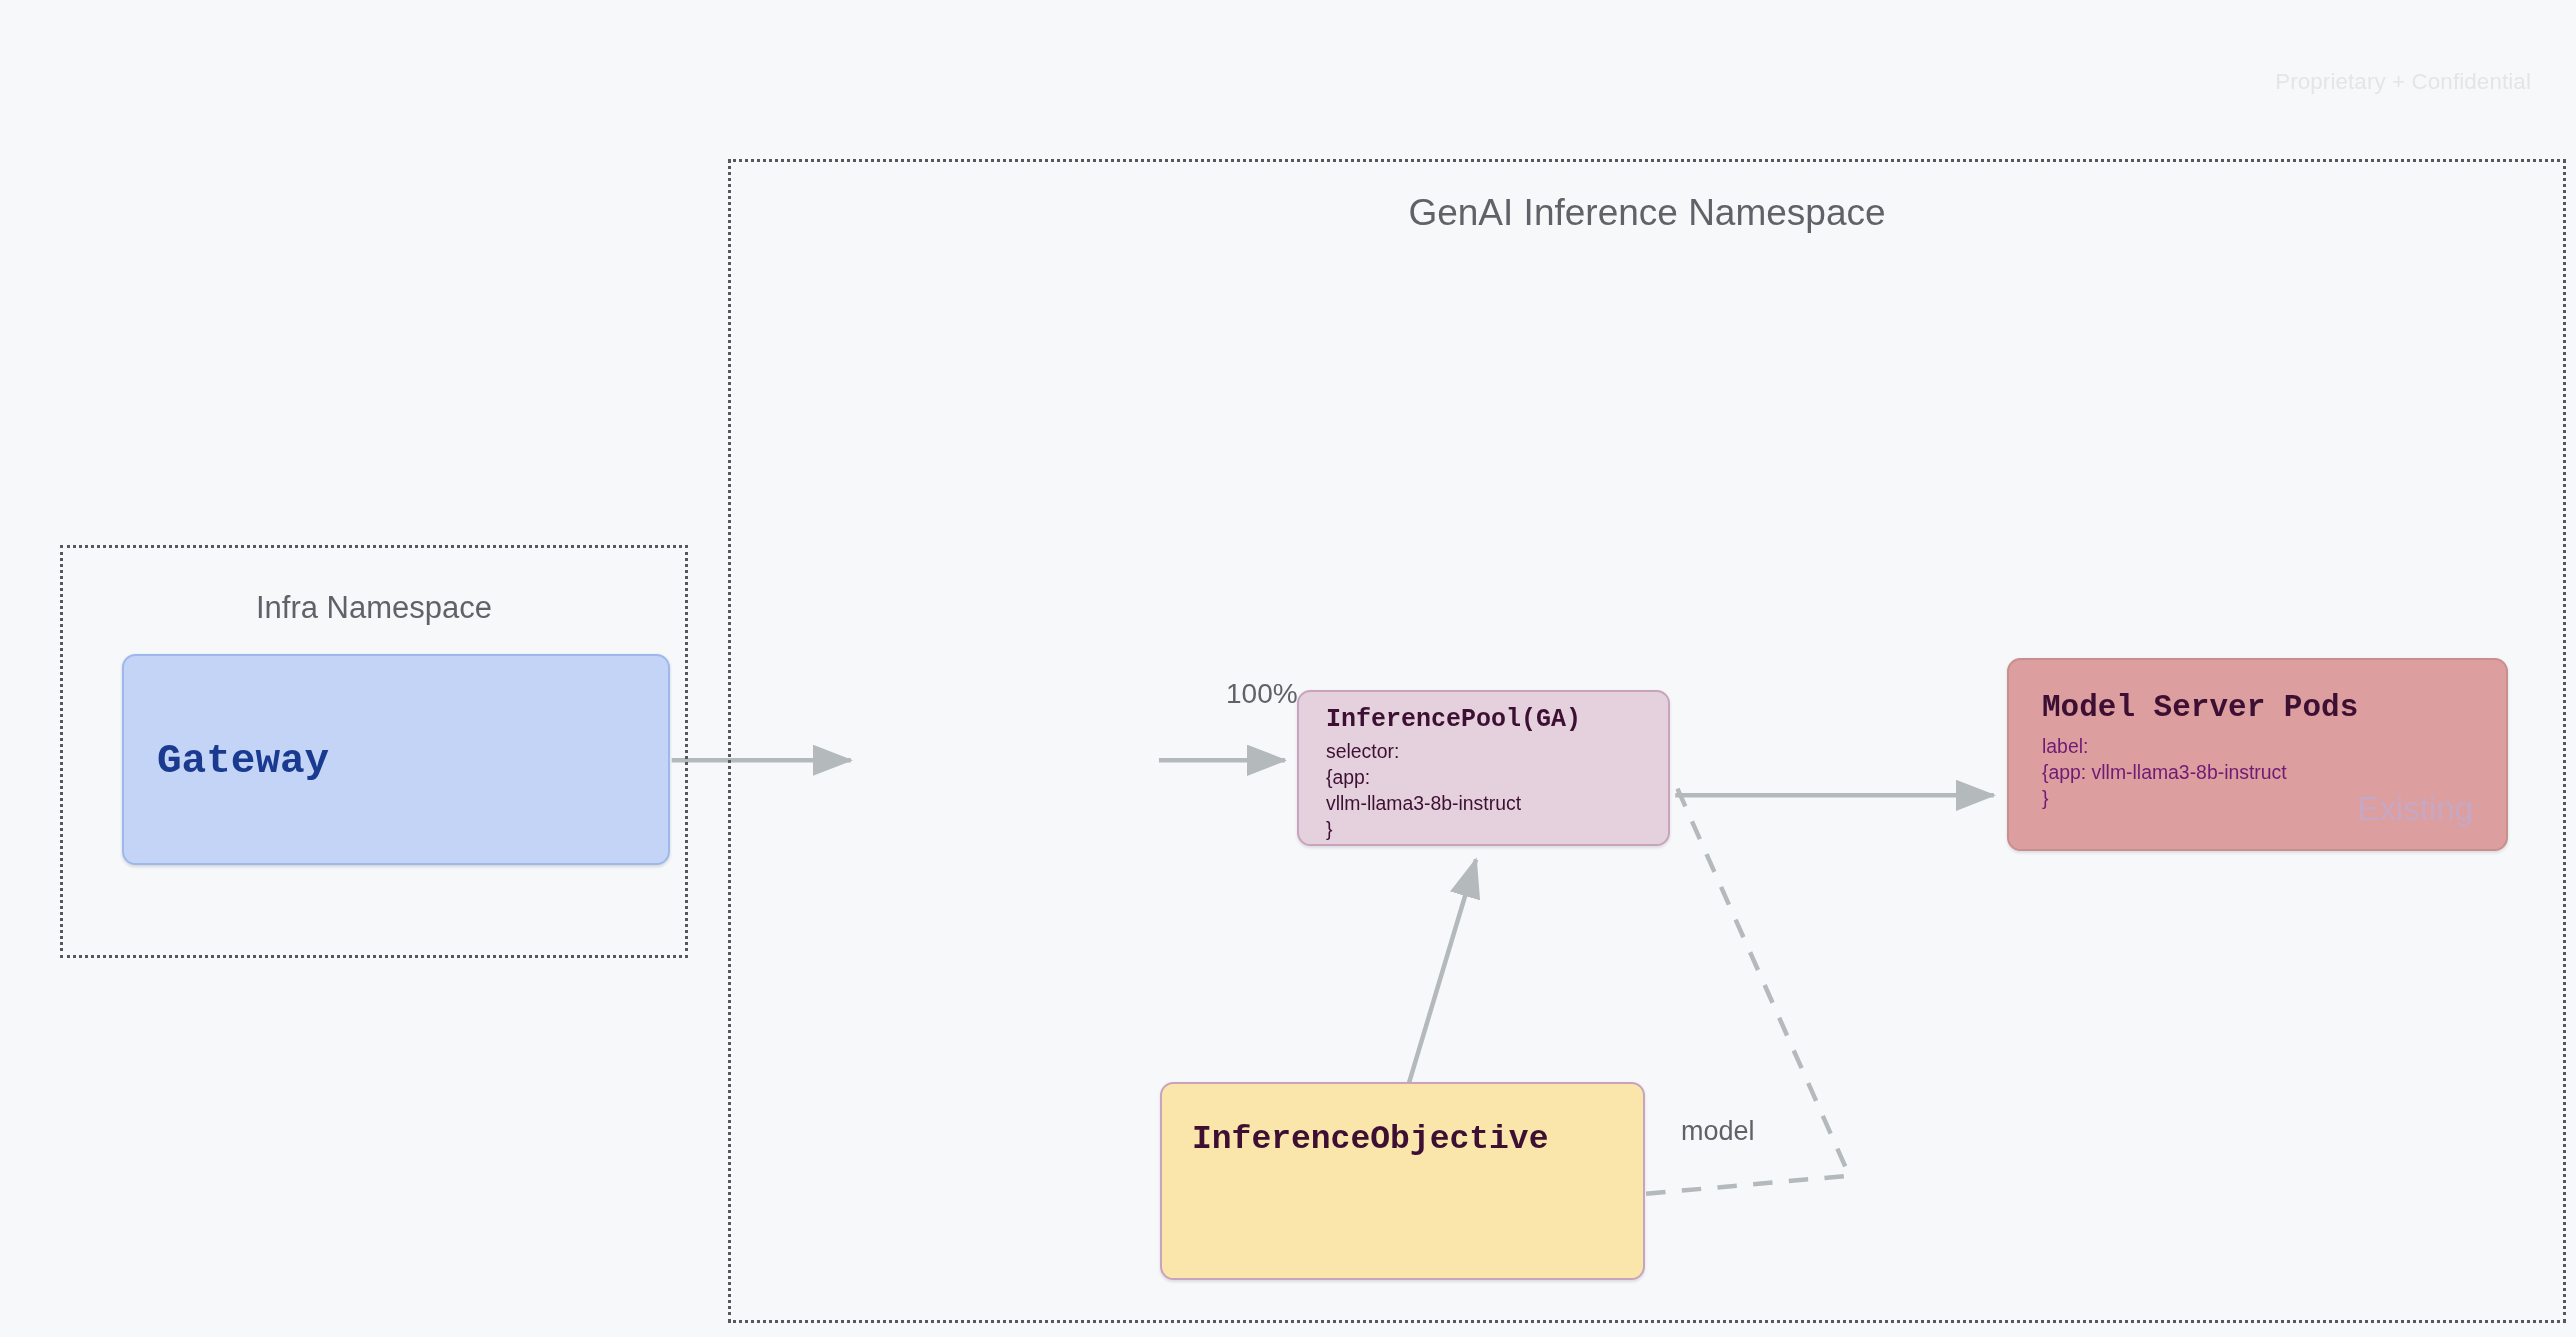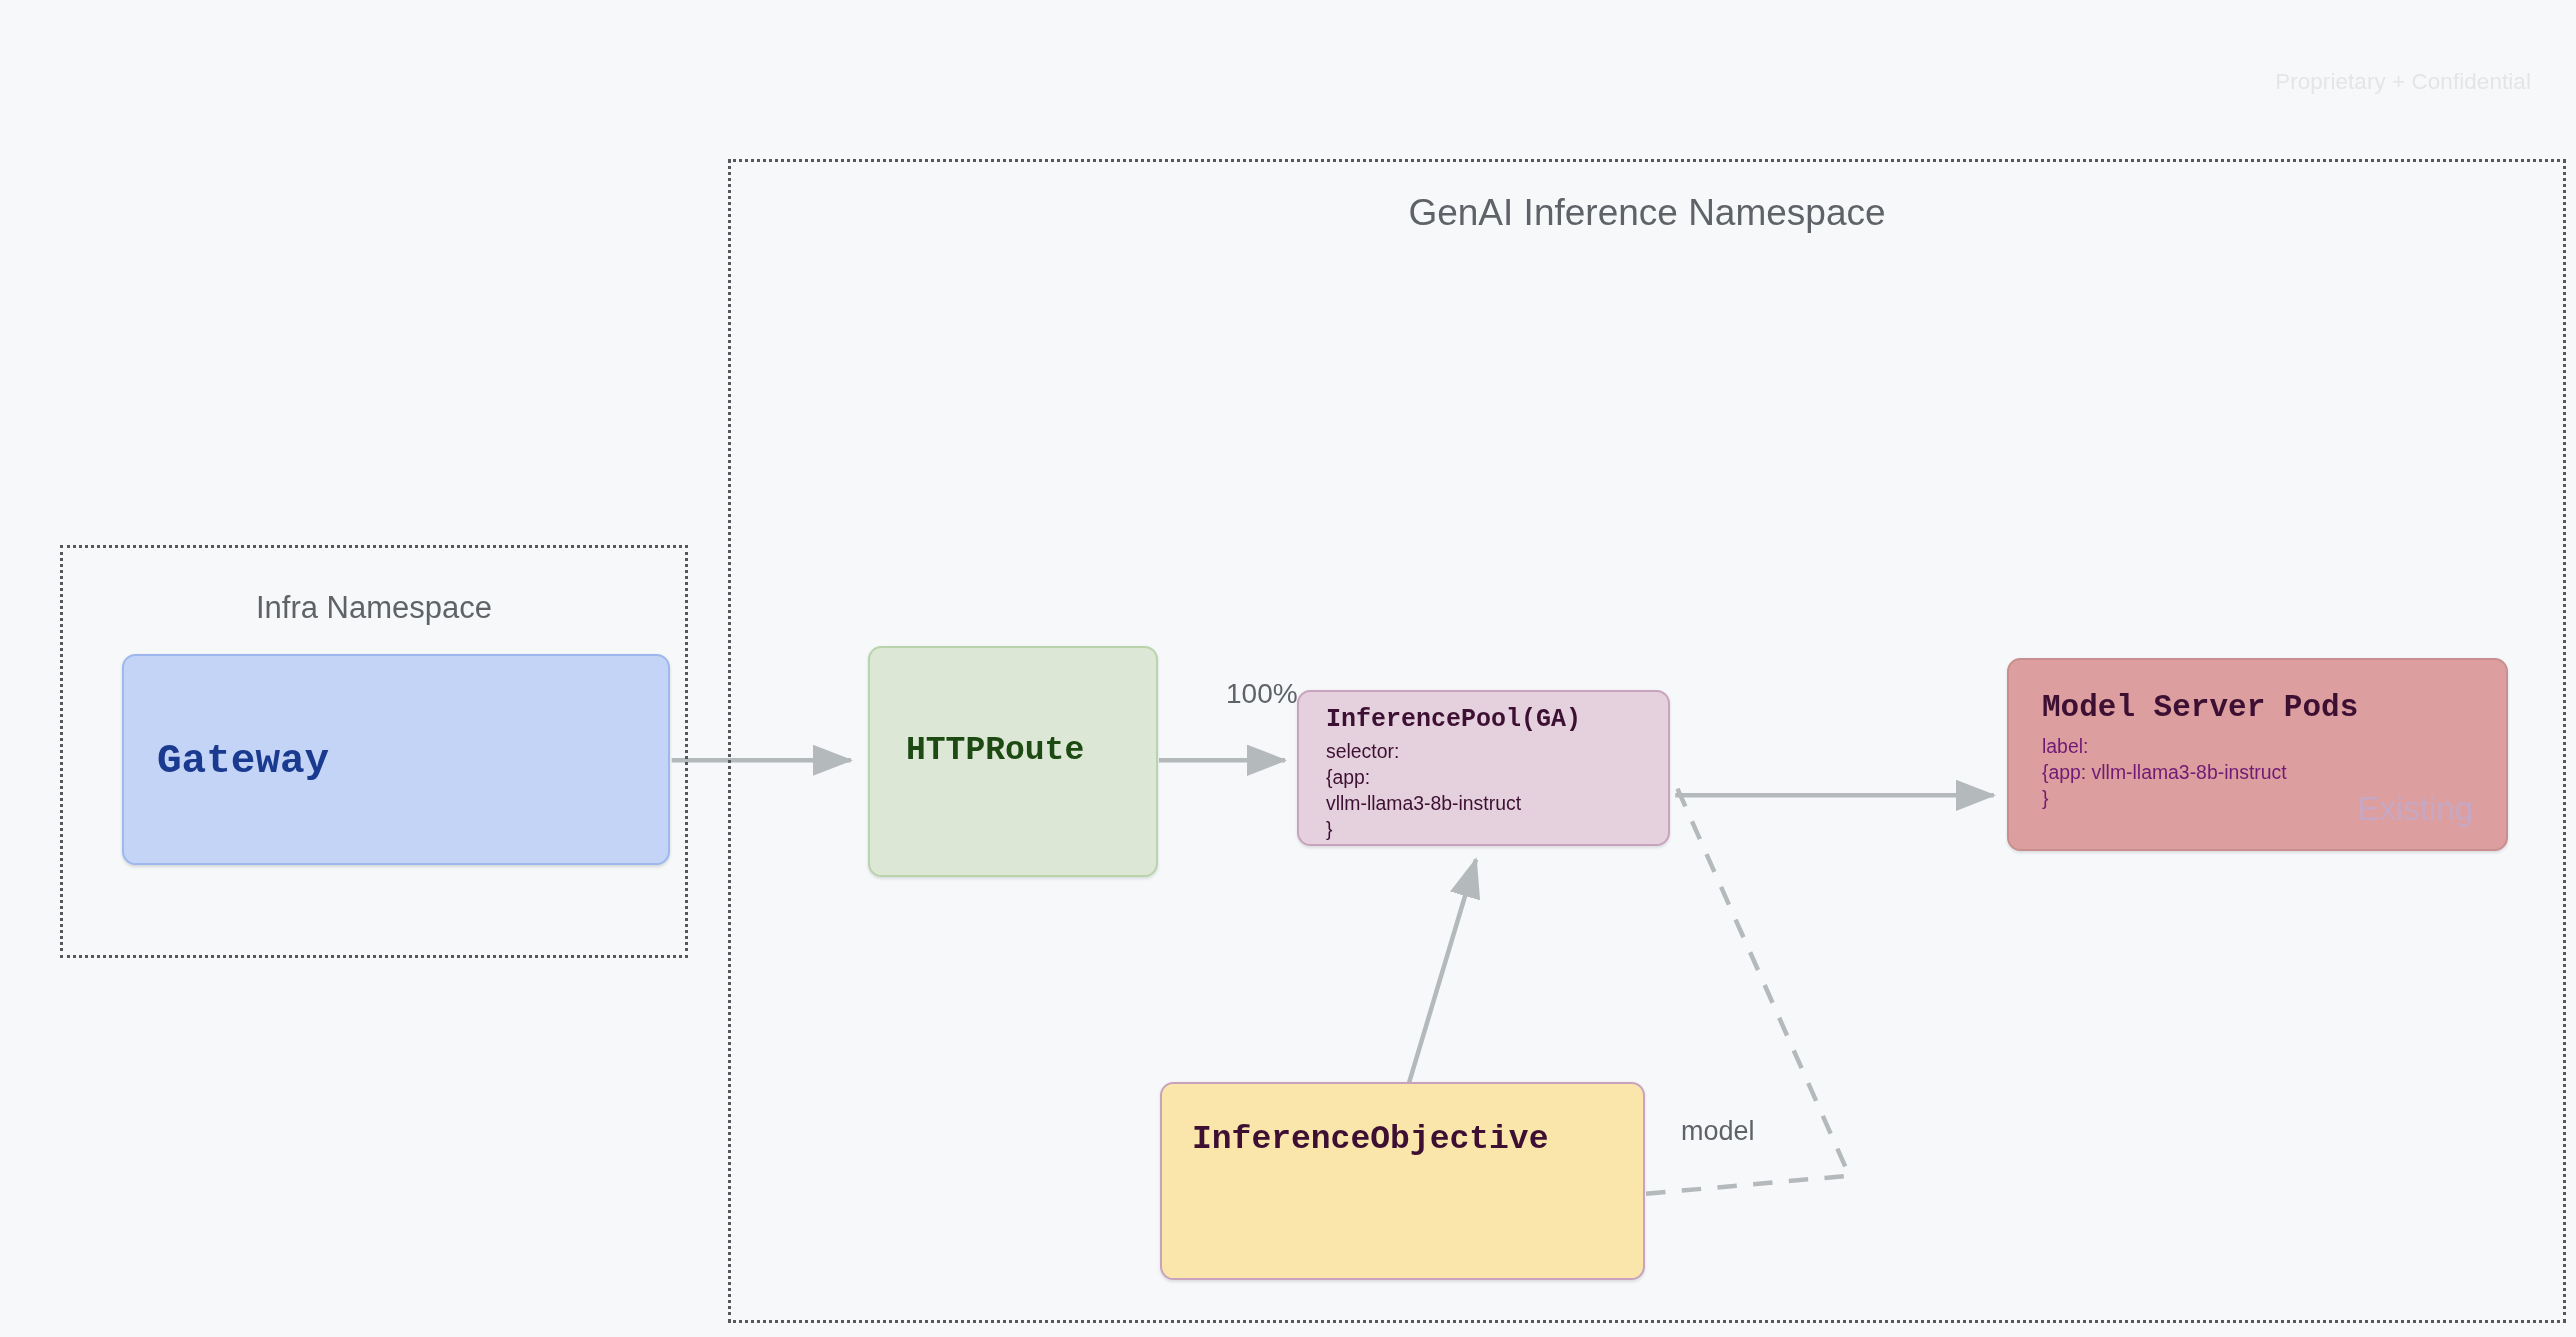--- a/index.html
+++ b/index.html
@@ -298,23 +298,20 @@
   </div>
 
   <div class="namespace" id="ns-genai">
     <div class="ns-title">GenAI Inference Namespace</div>
   </div>
 
   <div class="node" id="node-gateway">
     <div class="title">Gateway</div>
   </div>
 
-  <div class="node" id="node-httproute">
-    <div class="title">HTTPRoute</div>
-  </div>
 
   <div class="node" id="node-inferencepool">
     <div class="title">InferencePool(GA)</div>
     <div class="code">selector:
 {app:
 vllm-llama3-8b-instruct
 }</div>
   </div>
 
   <div class="node" id="node-modelserver">

